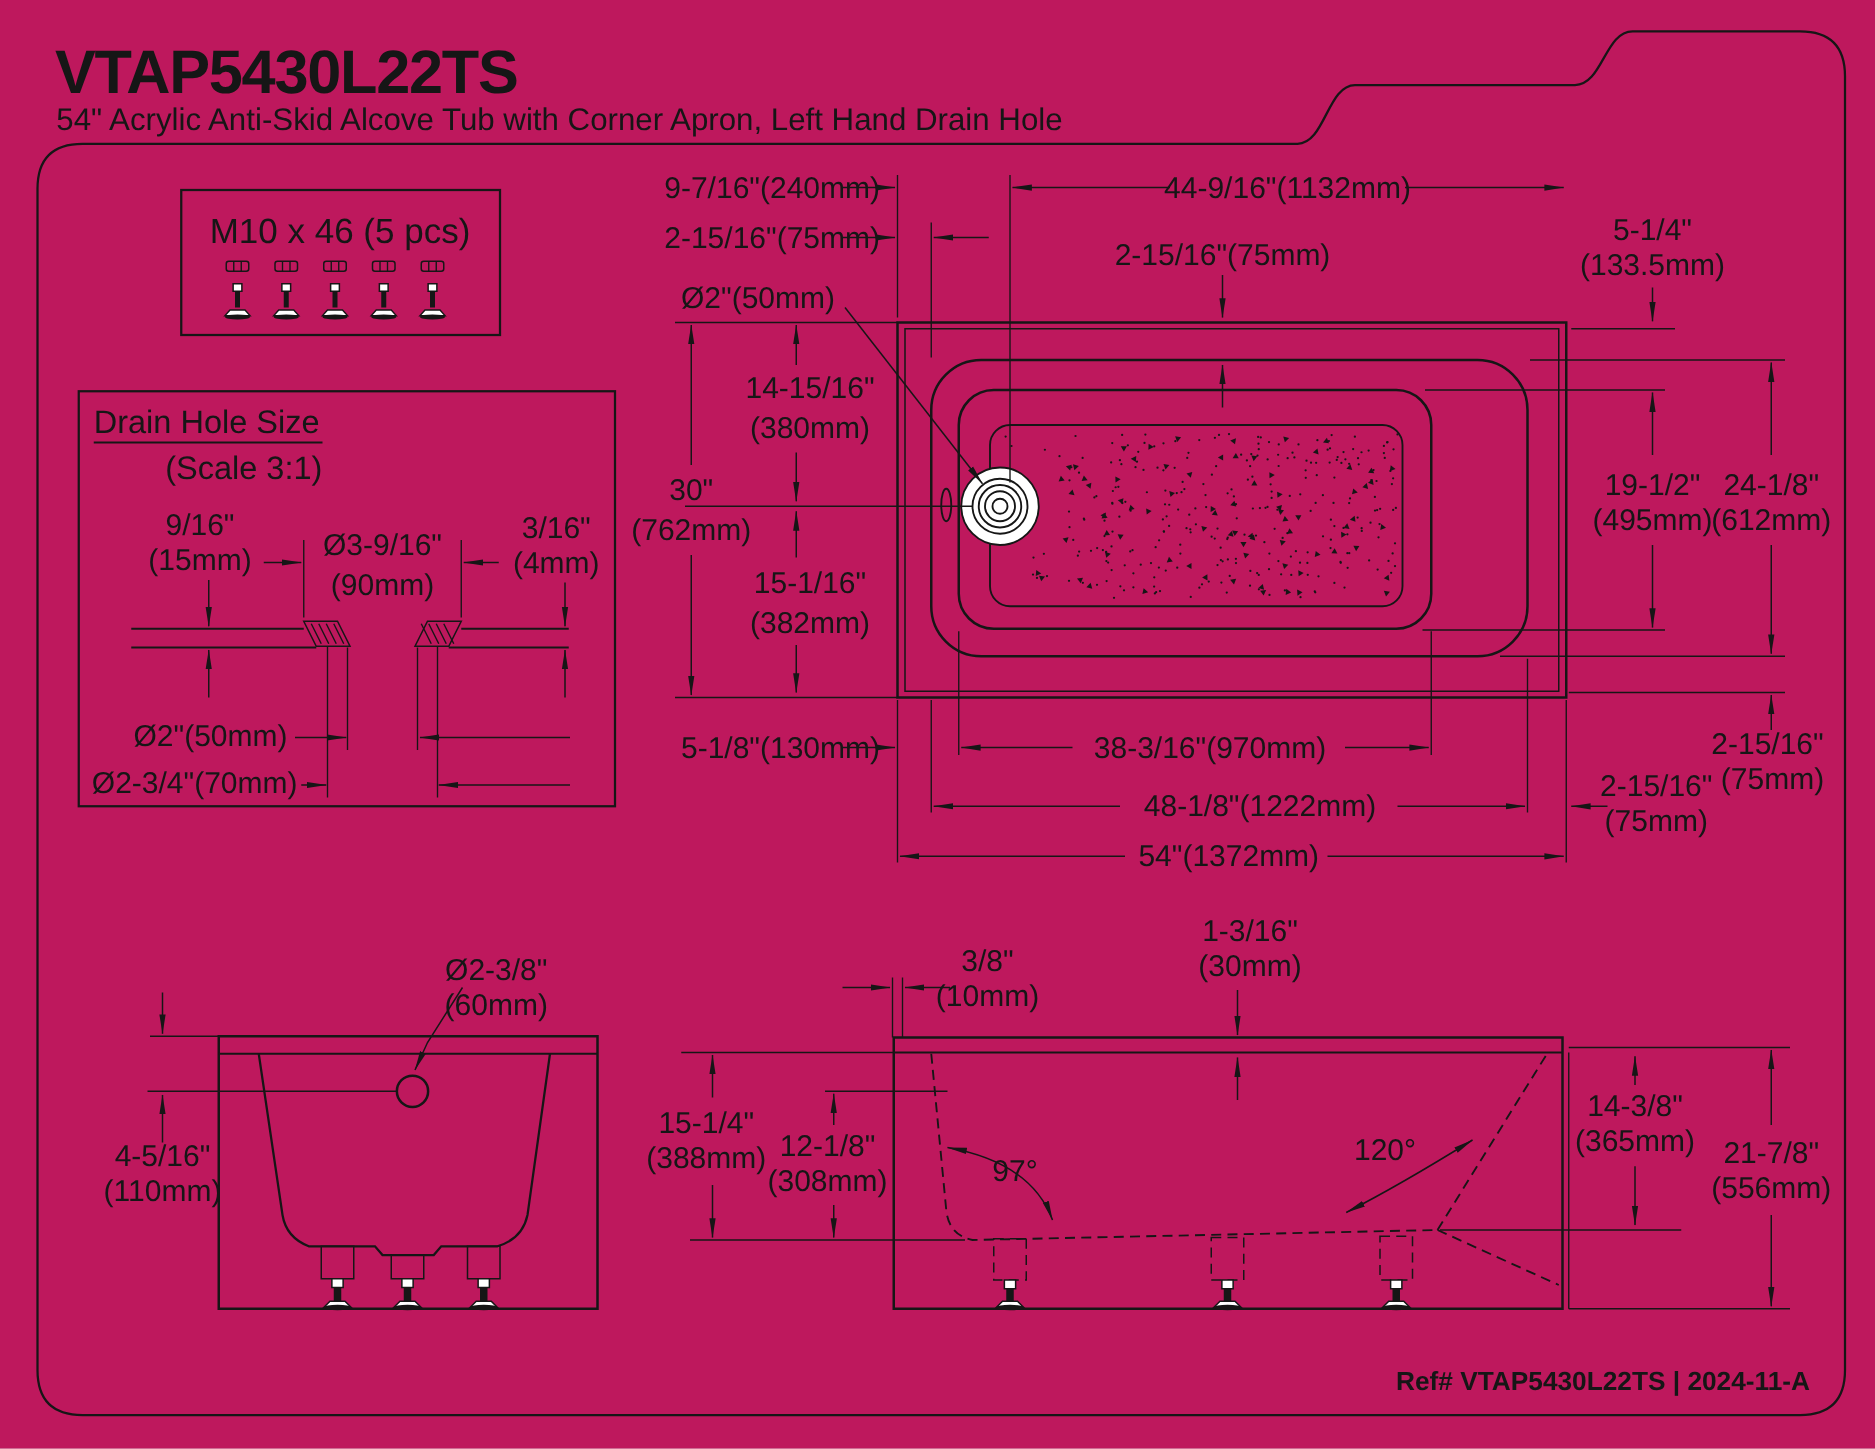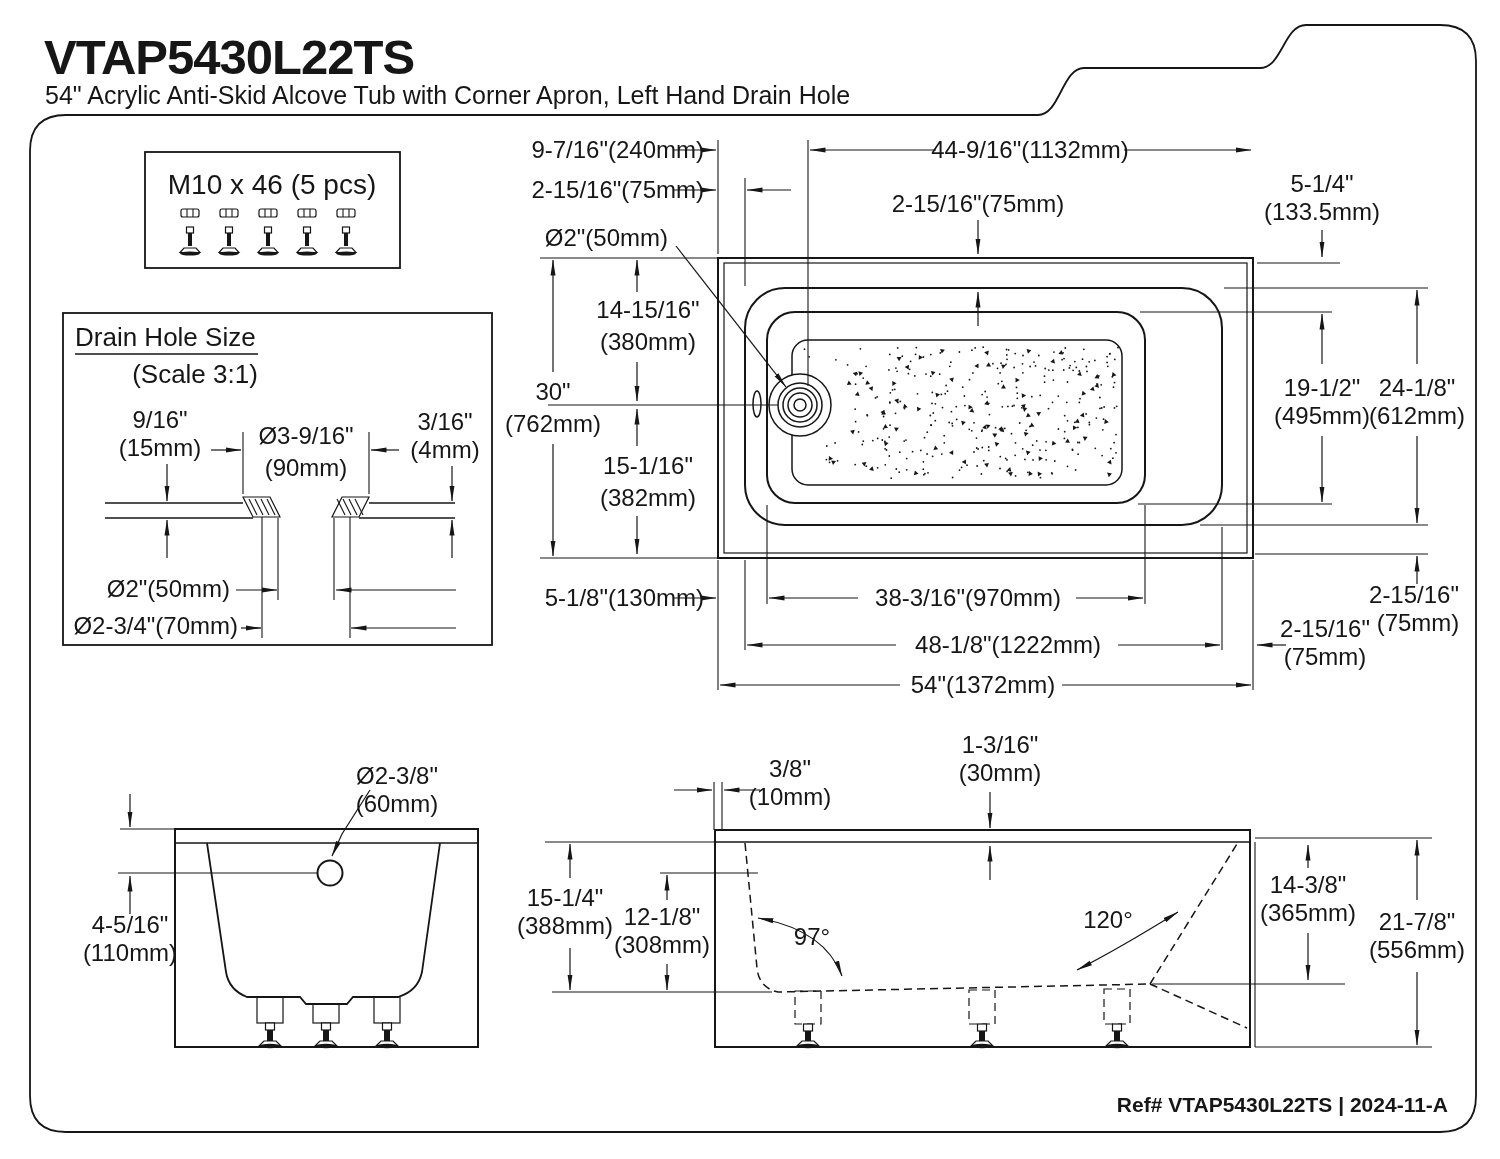--- a/index.html
+++ b/index.html
@@ -1,17 +1,17 @@
 <!DOCTYPE html>
 <html style="--ink: #161616;"><head>
 <meta charset="utf-8">
 <style>
   :root{ --ink:#161616; }
   html,body{margin:0;padding:0;background:#e8e8e8;}
-  .stage{position:relative;width:1500px;height:1159px;background:#ffffff;overflow:hidden;margin:0 auto;}
+  .stage{position:relative;width:1500px;height:1159px;background:#be185d;overflow:hidden;margin:0 auto;}
   svg{position:absolute;left:0;top:0;}
   svg text{font-family:"Liberation Sans","DejaVu Sans",sans-serif;fill:var(--ink);}
   .d{font-size:24px;}
   .mid{text-anchor:middle;}
   .end{text-anchor:end;}
   .title{font-size:49px;font-weight:bold;letter-spacing:-1px;}
   .sub{font-size:25px;}
   .h28{font-size:28px;}
   .h26{font-size:26px;}
   .foot{font-size:21px;font-weight:bold;}

